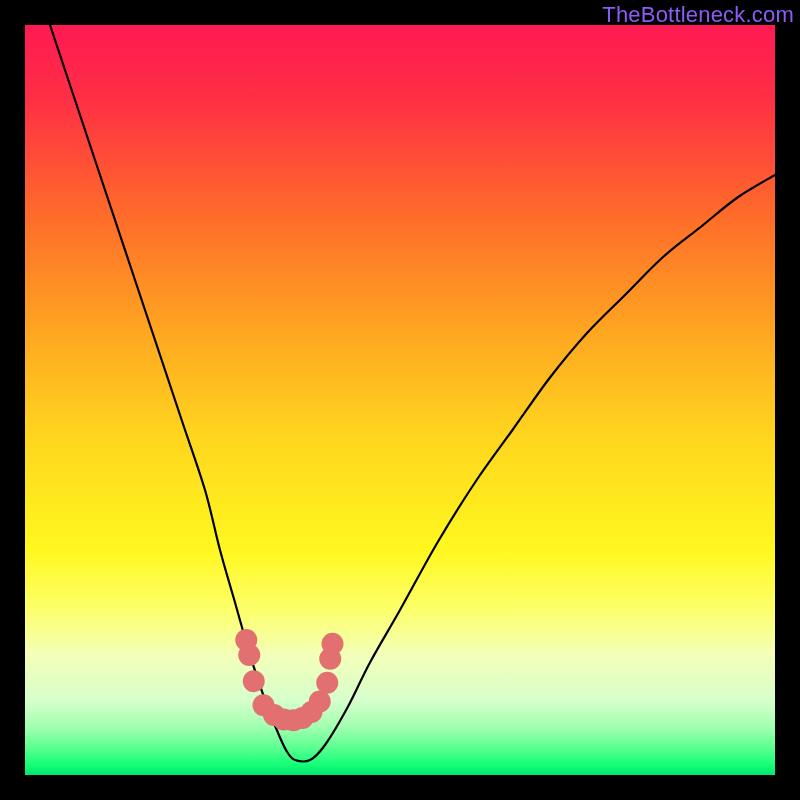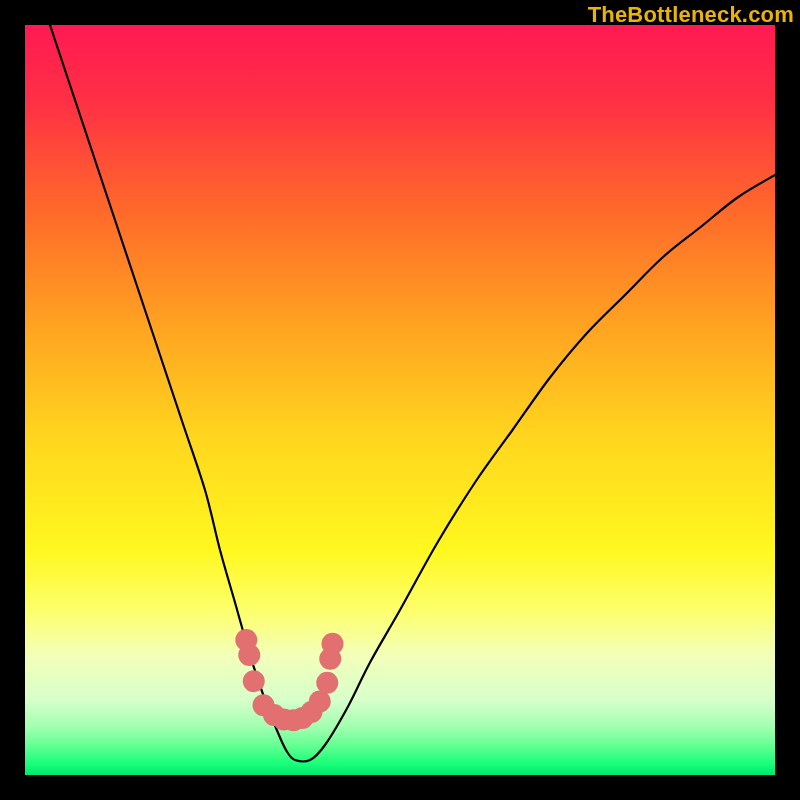--- a/index.html
+++ b/index.html
@@ -24,22 +24,22 @@
     top: 0;
     width: 750px;
     height: 750px;
   }
   .watermark {
     position: absolute;
     top: 2px;
     right: 6px;
     font-family: Arial, Helvetica, sans-serif;
     font-size: 22px;
-    font-weight: 700;
-    color: #eab308;
+    font-weight: 400;
+    color: #8b5cf6;
     letter-spacing: 0.2px;
   }
 </style>
 </head>
 <body>
 
 <div class="frame">
   <svg class="plot-area" viewBox="0 0 750 750">
     <defs>
       <linearGradient id="bg-grad" x1="0" y1="0" x2="0" y2="1">

